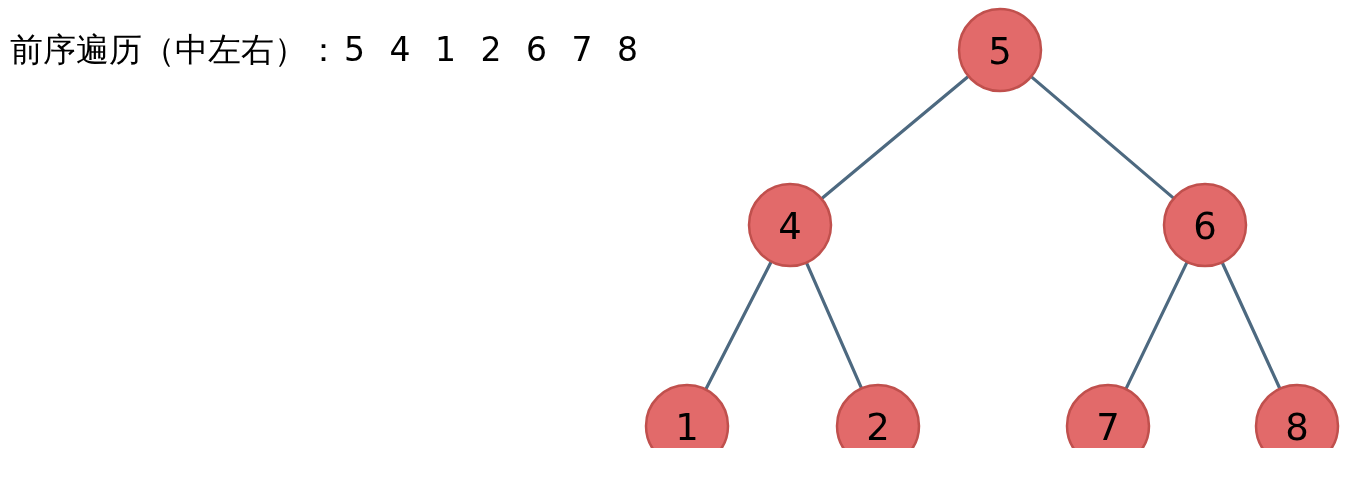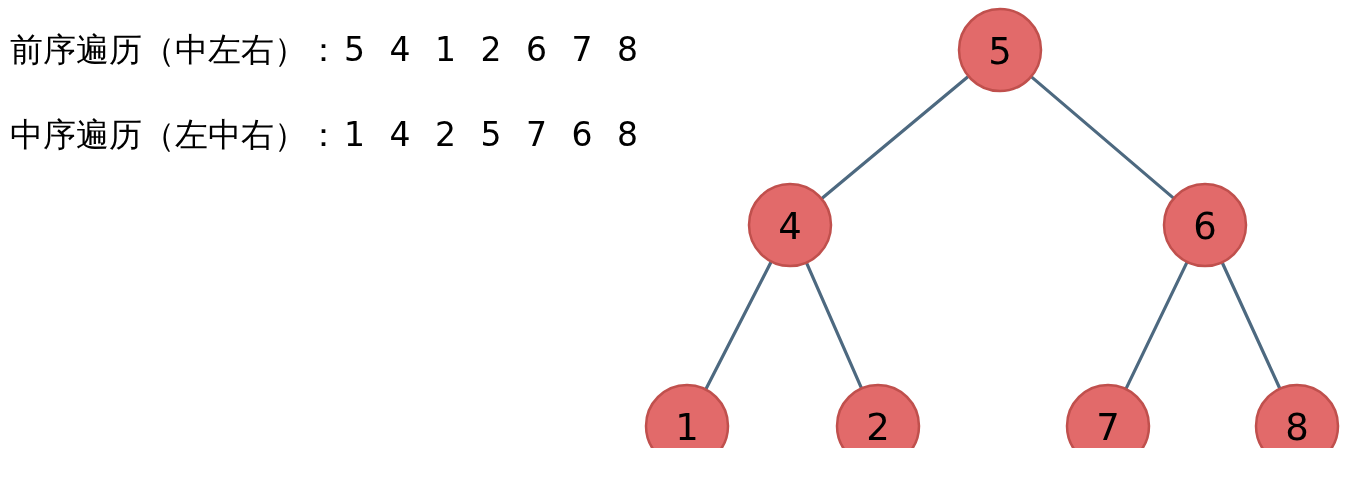--- a/index.html
+++ b/index.html
@@ -87,23 +87,20 @@
 <body>
 
 <div id="canvas">
 
   <div class="traversal-list">
 
     <div class="traversal-line">
       <span class="t-label">前序遍历（中左右）</span><span class="t-colon">：</span><span class="t-seq">5 4 1 2 6 7 8</span>
     </div>
 
-    <div class="traversal-line">
-      <span class="t-label">中序遍历（左中右）</span><span class="t-colon">：</span><span class="t-seq">1 4 2 5 7 6 8</span>
-    </div>
 
 
   </div>
 
   <svg id="tree-svg" viewBox="0 0 1352 490">
     <g id="edge-layer">
         <line x1="968.5029275365076" y1="76.24756038624368" x2="821.4970724634924" y2="198.75243961375634" class="tree-edge" stroke="#4d6980"></line>
         <line x1="1031.1831445902783" y1="76.61975757706676" x2="1173.8168554097217" y2="198.38024242293324" class="tree-edge" stroke="#4d6980"></line>
         <line x1="771.3020747318986" y1="261.4881842610522" x2="705.6979252681014" y2="389.5118157389478" class="tree-edge" stroke="#4d6980"></line>
         <line x1="806.4433739445984" y1="262.5581609416396" x2="861.5566260554016" y2="388.4418390583604" class="tree-edge" stroke="#4d6980"></line>

